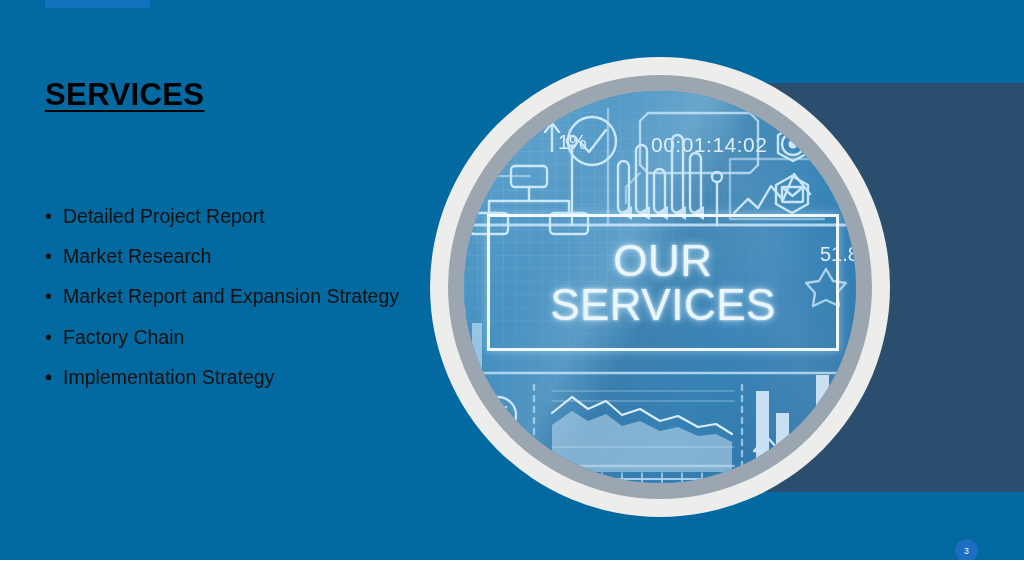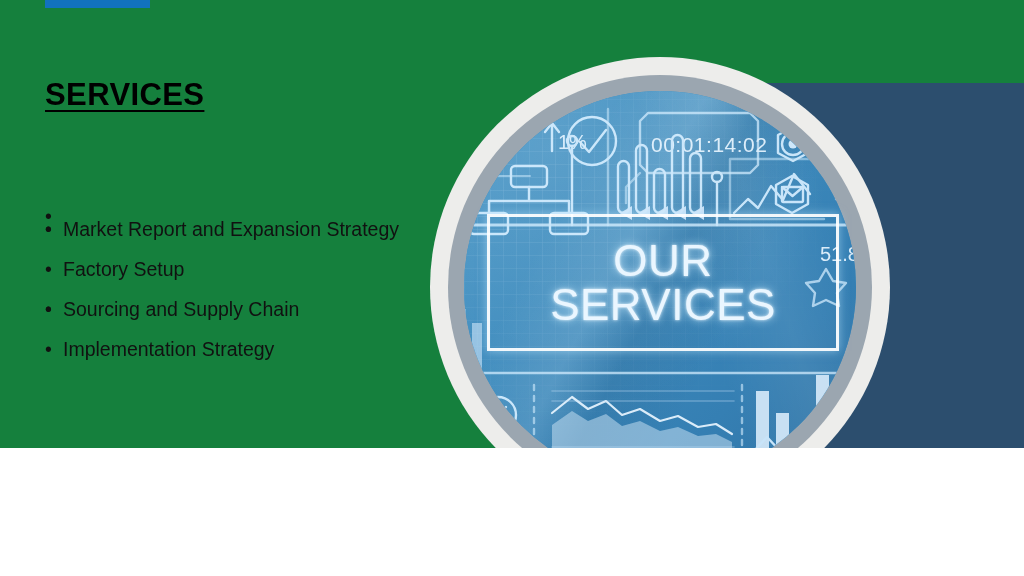--- a/index.html
+++ b/index.html
@@ -7,22 +7,22 @@
     margin: 0;
     padding: 0;
     background: #ffffff;
   }
   body {
     font-family: "Liberation Sans", sans-serif;
   }
   #slide {
     position: relative;
     width: 1024px;
-    height: 448px;
-    background: #15803d;
+    height: 560px;
+    background: #0369a1;
     overflow: hidden;
   }
 
   
   .accent-bar {
     position: absolute;
     left: 45px;
     top: 0;
     width: 105px;
     height: 8px;
@@ -201,38 +201,39 @@
 
   <div class="accent-bar"></div>
 
   <div class="navy-panel"></div>
 
   <div class="slide-title">SERVICES</div>
 
   <ul class="bullet-list">
     <li class="bullet-item">
       <span class="dot">•</span>
-    </li>
-    <li class="bullet-item">
-      <span class="dot">•</span>
+      <span>Detailed Project Report</span>
+    </li>
+    <li class="bullet-item">
+      <span class="dot">•</span>
+      <span>Market Research</span>
     </li>
     <li class="bullet-item">
       <span class="dot">•</span>
       <span>Market Report and Expansion Strategy</span>
     </li>
     <li class="bullet-item">
       <span class="dot">•</span>
-      <span>Factory Setup</span>
-    </li>
-    <li class="bullet-item">
-      <span class="dot">•</span>
-    </li>
-    <li class="bullet-item">
-      <span class="dot">•</span>
-      <span>Sourcing and Supply Chain</span>
+      <span>Factory Chain</span>
+    </li>
+    <li class="bullet-item">
+      <span class="dot">•</span>
+    </li>
+    <li class="bullet-item">
+      <span class="dot">•</span>
     </li>
     <li class="bullet-item">
       <span class="dot">•</span>
       <span>Implementation Strategy</span>
     </li>
   </ul>
 
   <div class="circle-wrap">
     <div class="circle-outer-ring"></div>
     <div class="circle-inner-ring"></div>

